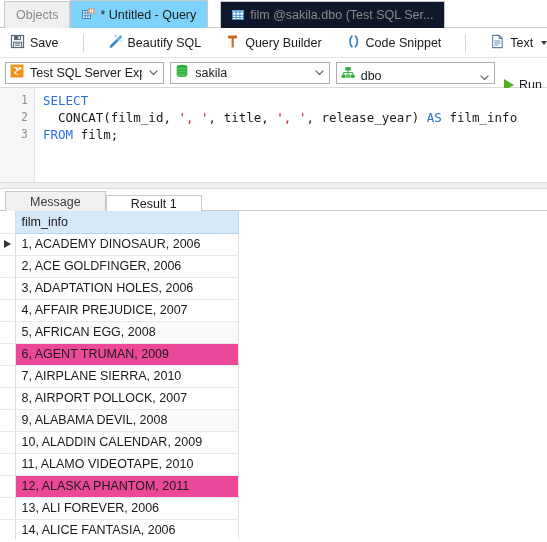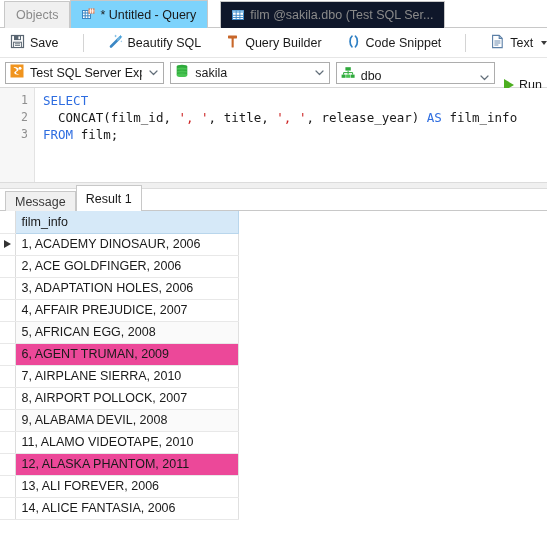--- a/index.html
+++ b/index.html
@@ -212,35 +212,35 @@
   }
   .restabs::after {
     content: "";
     position: absolute;
     left: 0; right: 0; bottom: 0;
     height: 1px;
     background: #c8c8c8;
   }
   .rtab {
     height: 20px;
-    padding: 0 9px;
+    padding: 0 24px;
     font-size: 12.5px;
     display: flex;
     align-items: center;
     border: 1px solid #c8c8c8;
     border-bottom: none;
     background: #f0f0f0;
     color: #3a3a3a;
     position: relative;
     z-index: 1;
   }
   .rtab.active {
     background: #ffffff;
     color: #1a1a1a;
-    height: 26px;
+    height: 16px;
     z-index: 3;
     text-align: center;
   }
 
   
   .grid-wrap {
     background: #ffffff;
     overflow: hidden;
     position: relative;
     height: 328px;
@@ -551,20 +551,24 @@
         <tr>
           <td class="ind-cell"></td>
           <td class="val-cell">8, AIRPORT POLLOCK, 2007</td>
         </tr>
         <tr class="alt">
           <td class="ind-cell"></td>
           <td class="val-cell">9, ALABAMA DEVIL, 2008</td>
         </tr>
         <tr>
           <td class="ind-cell"></td>
+          <td class="val-cell">10, ALADDIN CALENDAR, 2009</td>
+        </tr>
+        <tr>
+          <td class="ind-cell"></td>
           <td class="val-cell">11, ALAMO VIDEOTAPE, 2010</td>
         </tr>
         <tr class="hl">
           <td class="ind-cell"></td>
           <td class="val-cell">12, ALASKA PHANTOM, 2011</td>
         </tr>
         <tr>
           <td class="ind-cell"></td>
           <td class="val-cell">13, ALI FOREVER, 2006</td>
         </tr>

